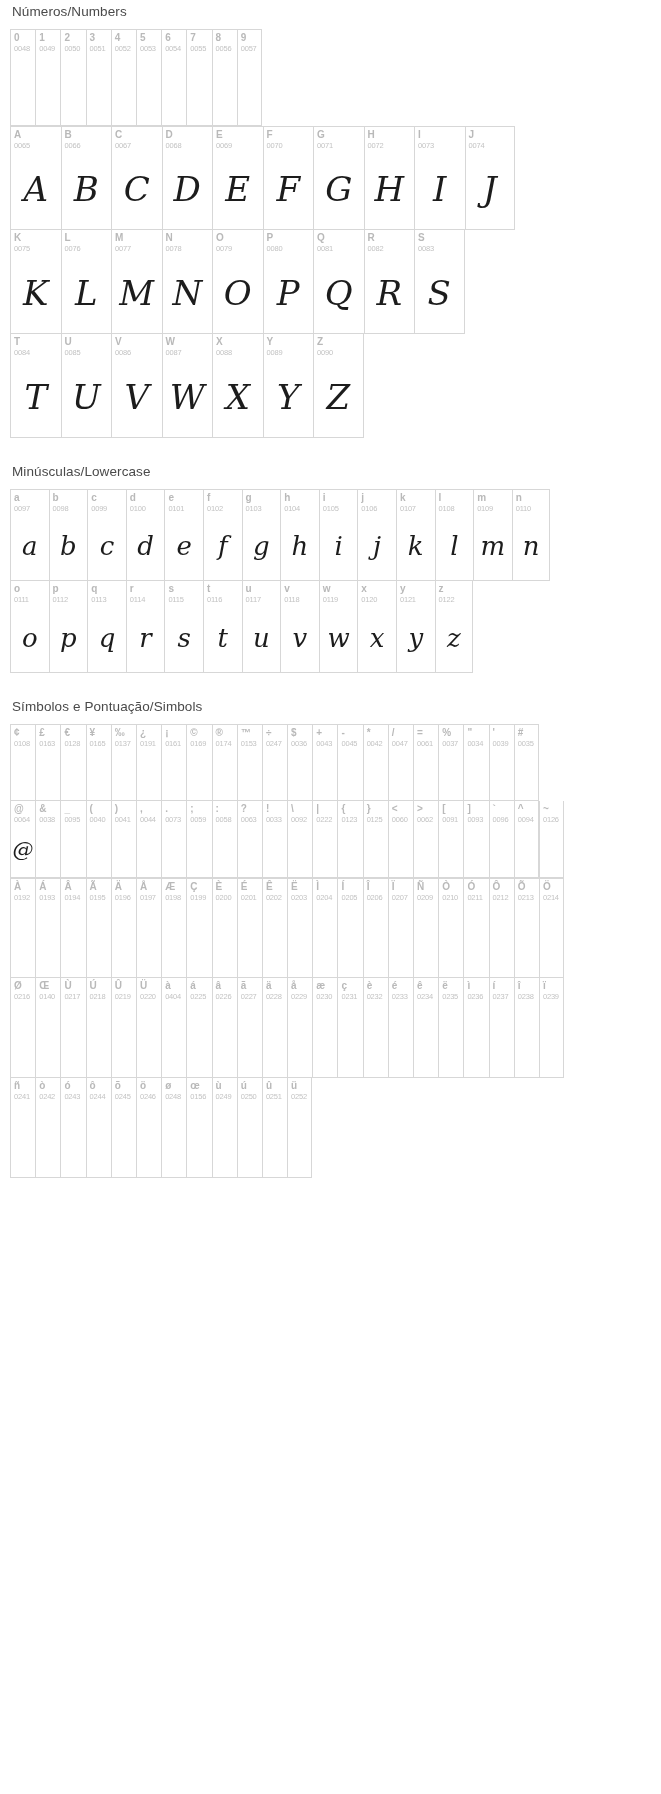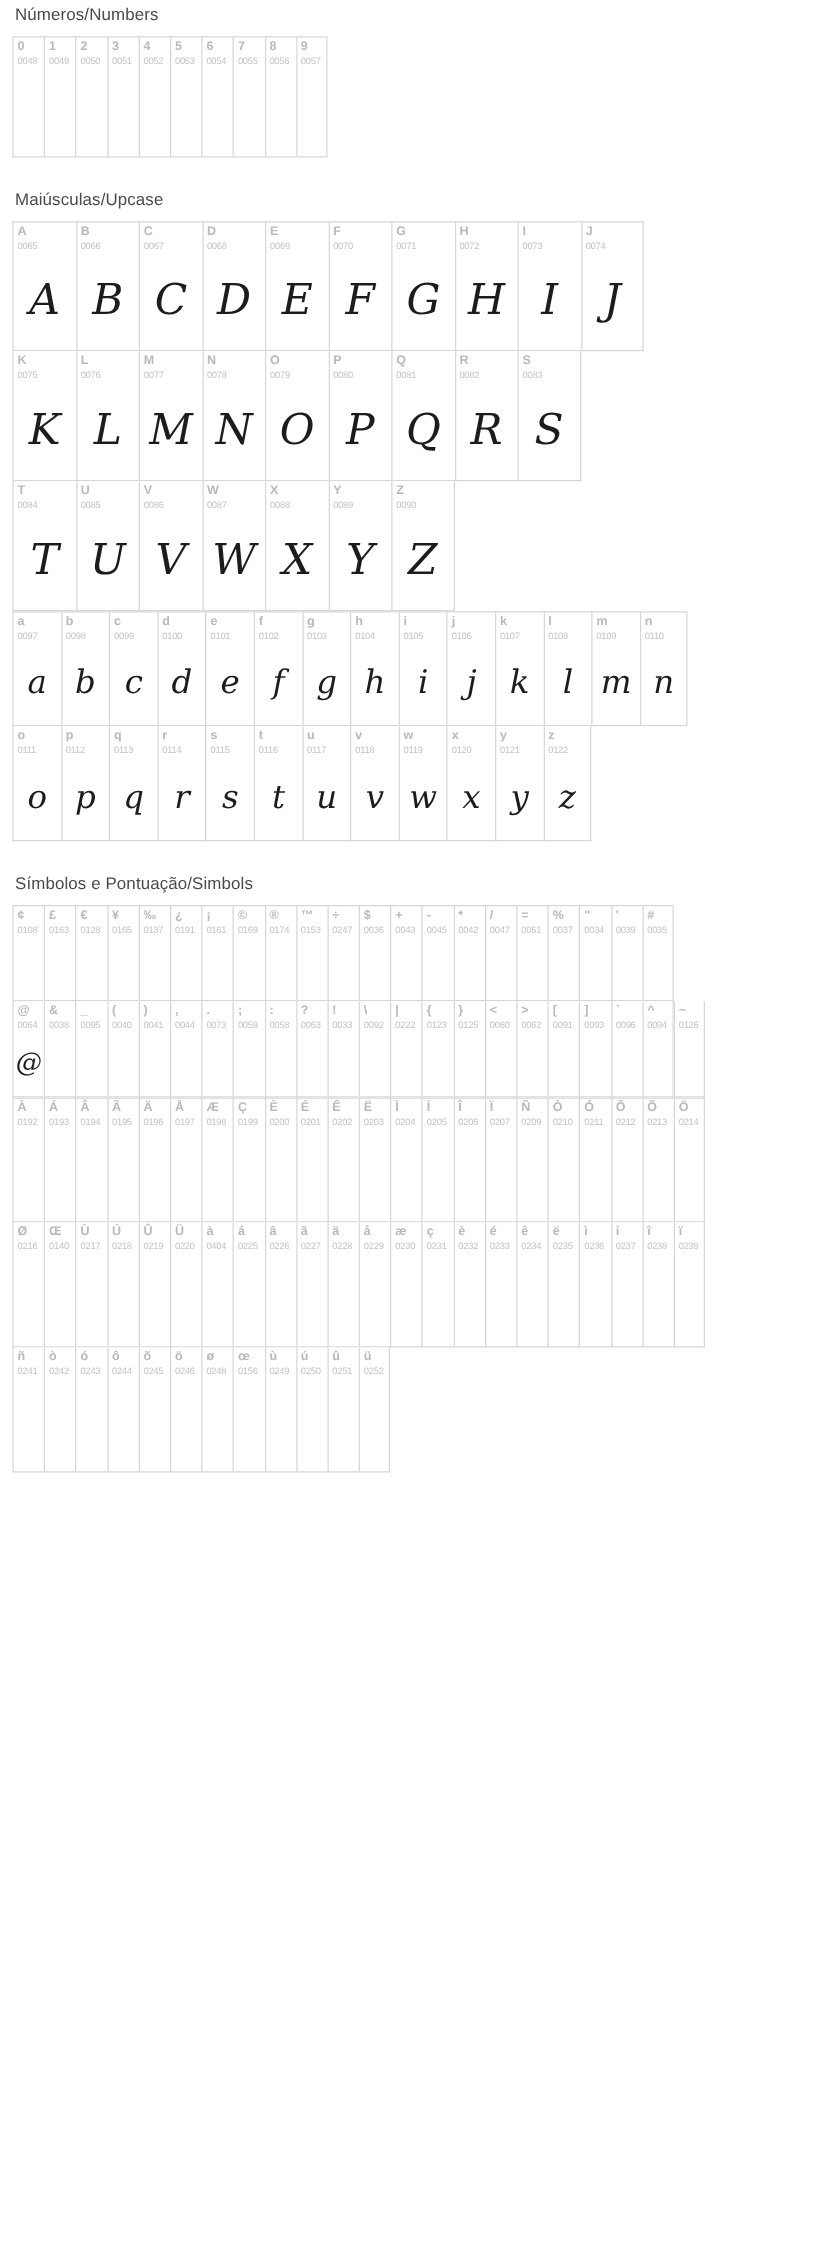--- a/index.html
+++ b/index.html
@@ -155,21 +155,20 @@
             </div>
             <div class="cell">
               <div class="char-label">9</div>
               <div class="code-label">0057</div>
               <div class="glyph">9</div>
             </div>
           </div>
         </div>
       </div>
       <div class="section">
-        <h2 class="section-title">Maiúsculas/Upcase</h2>
         <div class="grid sec-upper">
           <div class="glyph-row">
             <div class="cell">
               <div class="char-label">A</div>
               <div class="code-label">0065</div>
               <div class="glyph">A</div>
             </div>
             <div class="cell">
               <div class="char-label">B</div>
               <div class="code-label">0066</div>
@@ -296,20 +295,21 @@
             </div>
             <div class="cell">
               <div class="char-label">Z</div>
               <div class="code-label">0090</div>
               <div class="glyph">Z</div>
             </div>
           </div>
         </div>
       </div>
       <div class="section">
+        <h2 class="section-title">Minúsculas/Lowercase</h2>
         <div class="grid sec-lower">
           <div class="glyph-row">
             <div class="cell">
               <div class="char-label">a</div>
               <div class="code-label">0097</div>
               <div class="glyph">a</div>
             </div>
             <div class="cell">
               <div class="char-label">b</div>
               <div class="code-label">0098</div>

